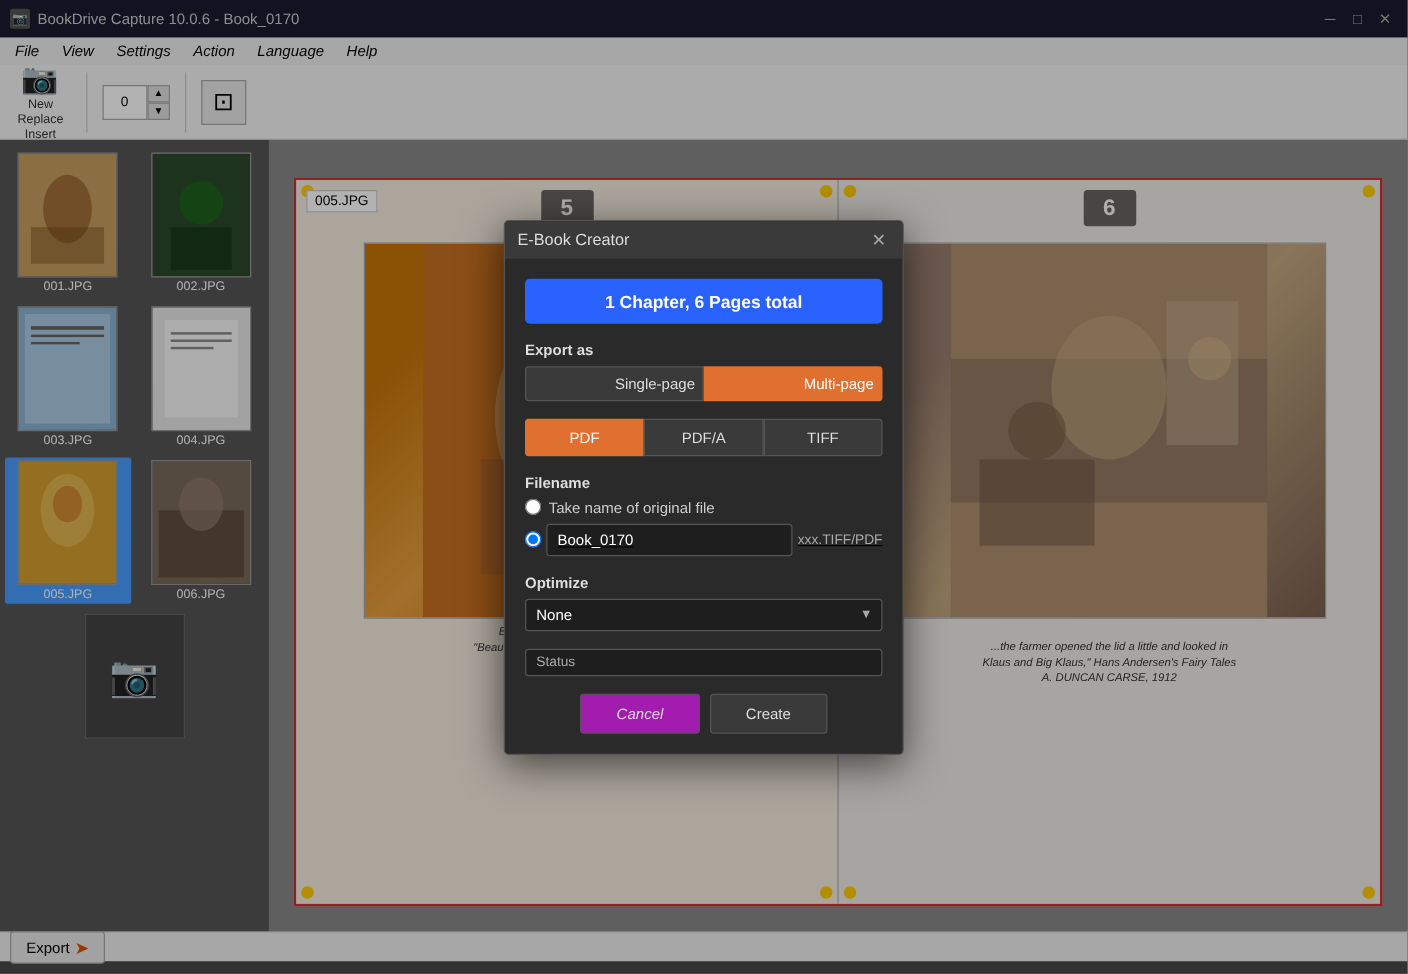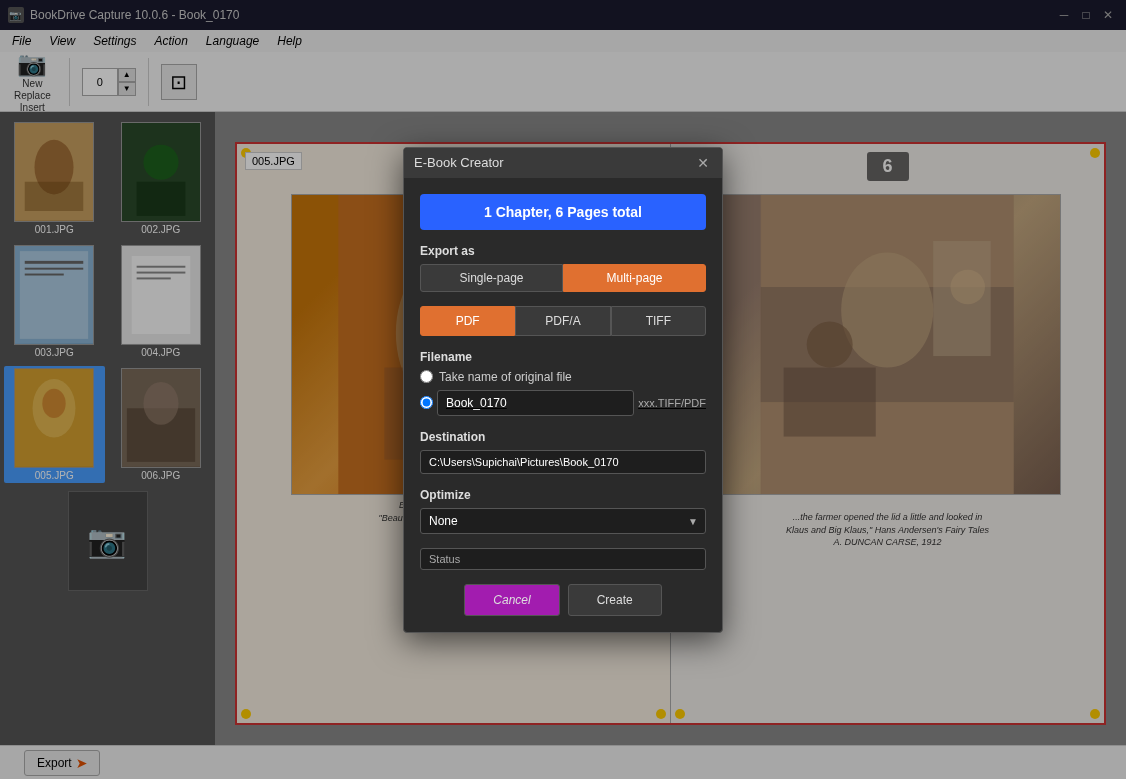--- a/index.html
+++ b/index.html
@@ -220,26 +220,26 @@
     .corner-marker {
       position: absolute;
       width: 10px;
       height: 10px;
       background: #ffcc00;
       border-radius: 50%;
     }
 
     
     .bottom-bar {
-      height: 34px;
+      height: 24px;
       background: #f0f0f0;
       border-top: 1px solid #ccc;
       display: flex;
       align-items: center;
-      padding: 0 24px;
+      padding: 0 8px;
       gap: 8px;
     }
     .export-btn {
       display: flex;
       align-items: center;
       gap: 4px;
       background: #e8e8e8;
       border: 1px solid #aaa;
       padding: 4px 12px;
       cursor: pointer;
@@ -316,21 +316,21 @@
       font-weight: bold;
       margin-bottom: 6px;
     }
     .toggle-row {
       display: flex;
       gap: 0;
     }
     .toggle-btn {
       flex: 1;
       padding: 6px;
-      text-align: center;
+      text-align: right;
       cursor: pointer;
       font-size: 12px;
       border: 1px solid #555;
       color: #ddd;
       background: #3a3a3a;
     }
     .toggle-btn.active {
       background: #e07030;
       color: #fff;
       border-color: #e07030;
@@ -698,24 +698,20 @@
           <input type="radio" class="radio-input" name="filename-option" style="">
           <span>Take name of original file</span>
         </div>
         <div class="filename-row">
           <input type="radio" class="radio-input" name="filename-option" checked="" style="">
           <input type="text" class="filename-input" value="Book_0170" style="">
           <span class="filename-suffix">xxx.TIFF/PDF</span>
         </div>
       </div>
 
-      <div>
-        <div class="section-label">Destination</div>
-        <input type="text" class="dest-input" value="C:\Users\Supichai\Pictures\Book_0170" style="">
-      </div>
 
       <div>
         <div class="section-label">Optimize</div>
         <div class="select-wrapper">
           <select class="optimize-select">
             <option>None</option>
             <option>Low</option>
             <option>Medium</option>
             <option>High</option>
           </select>

